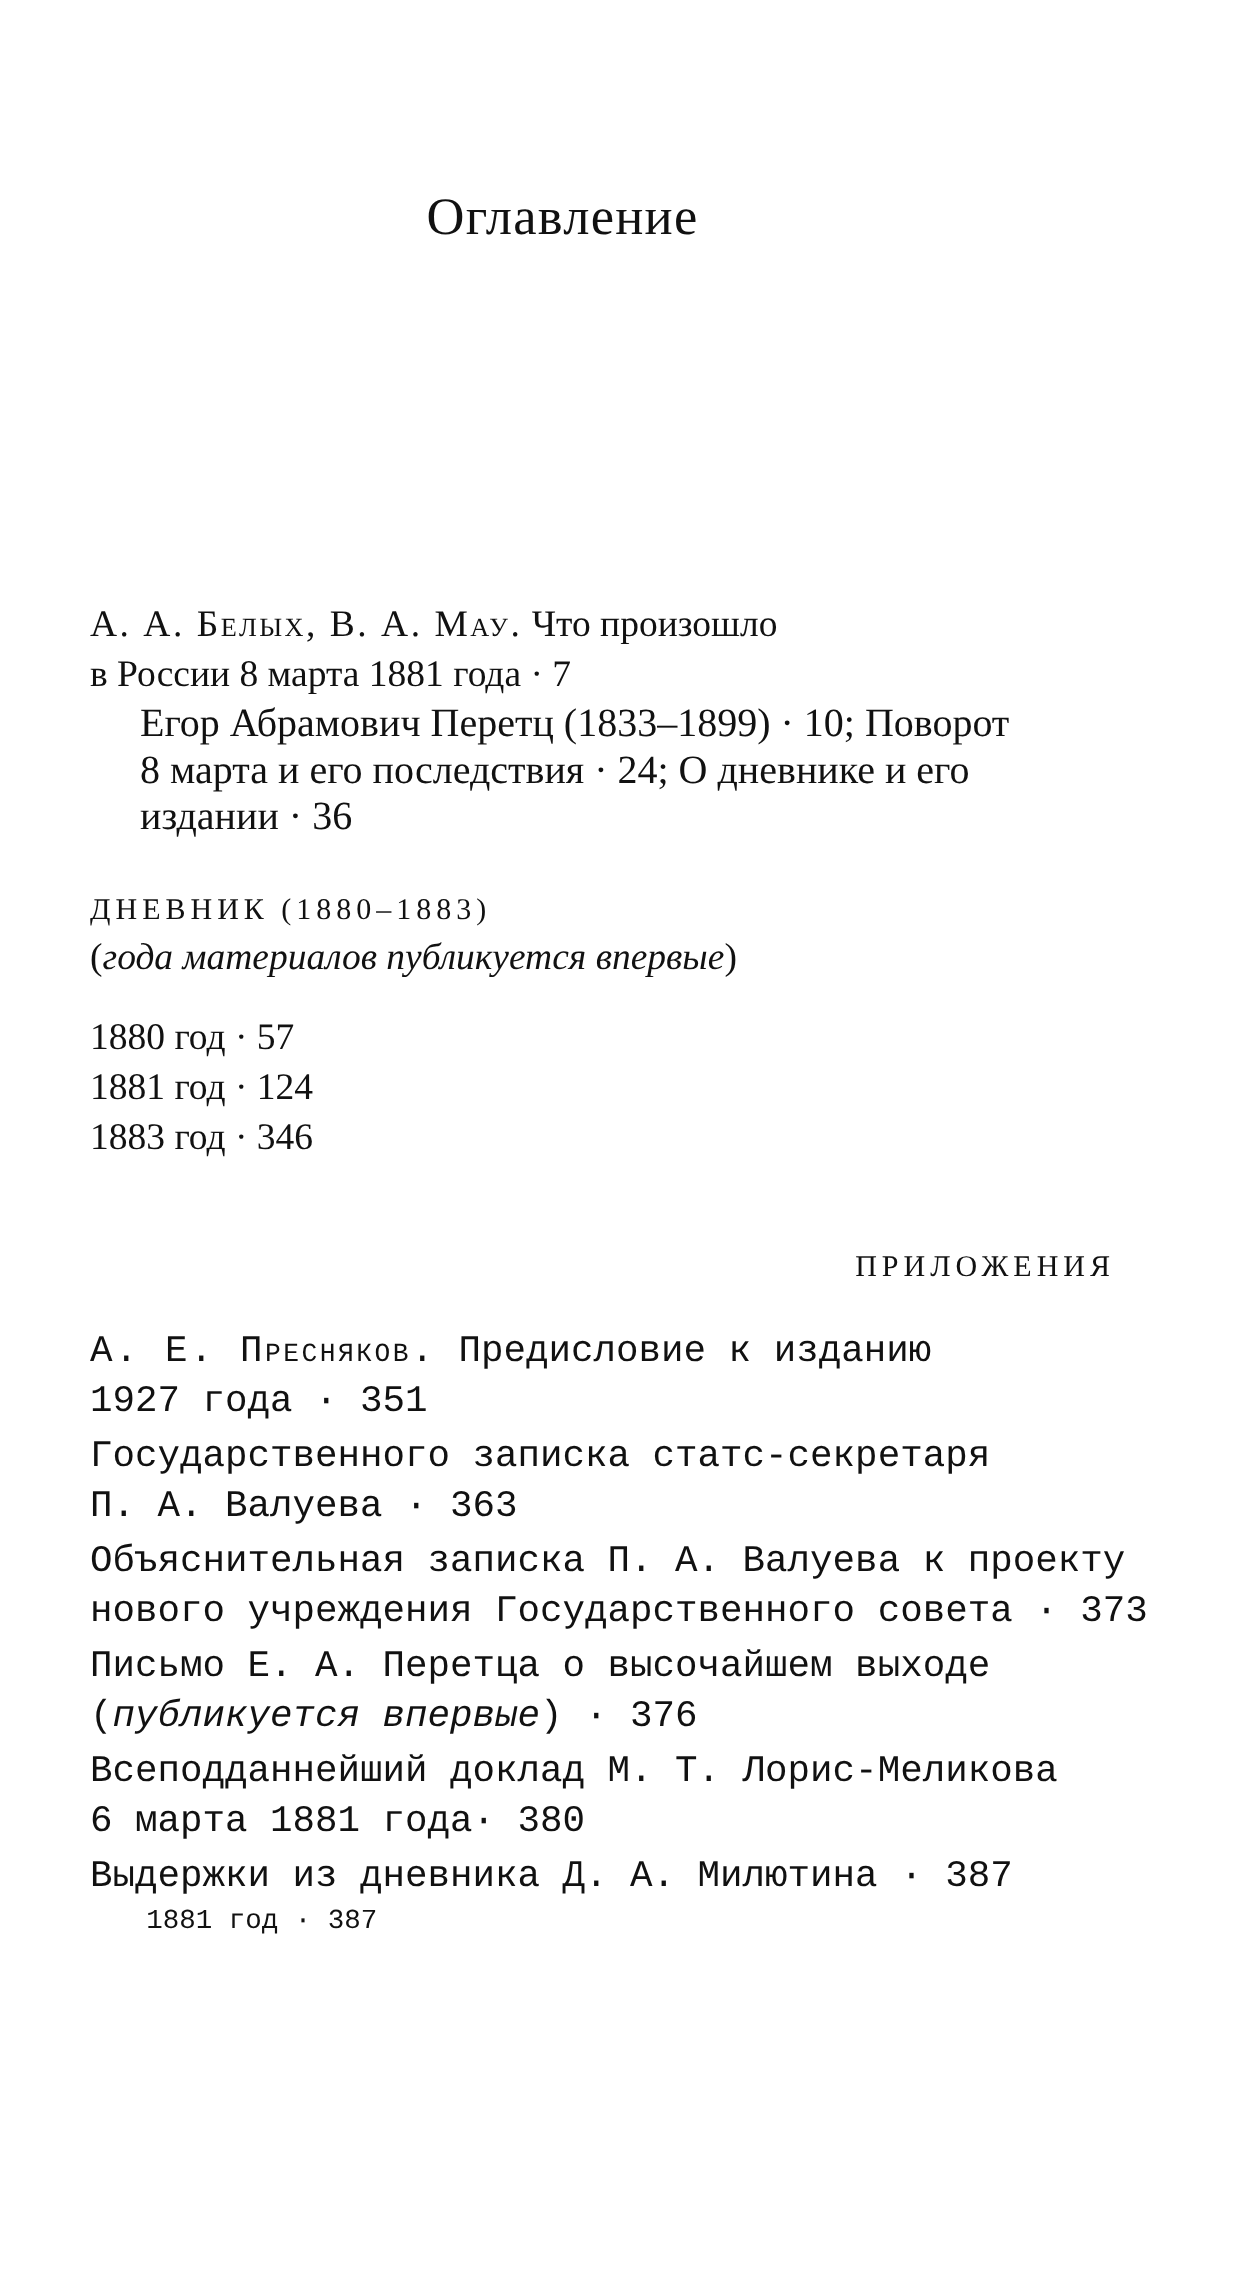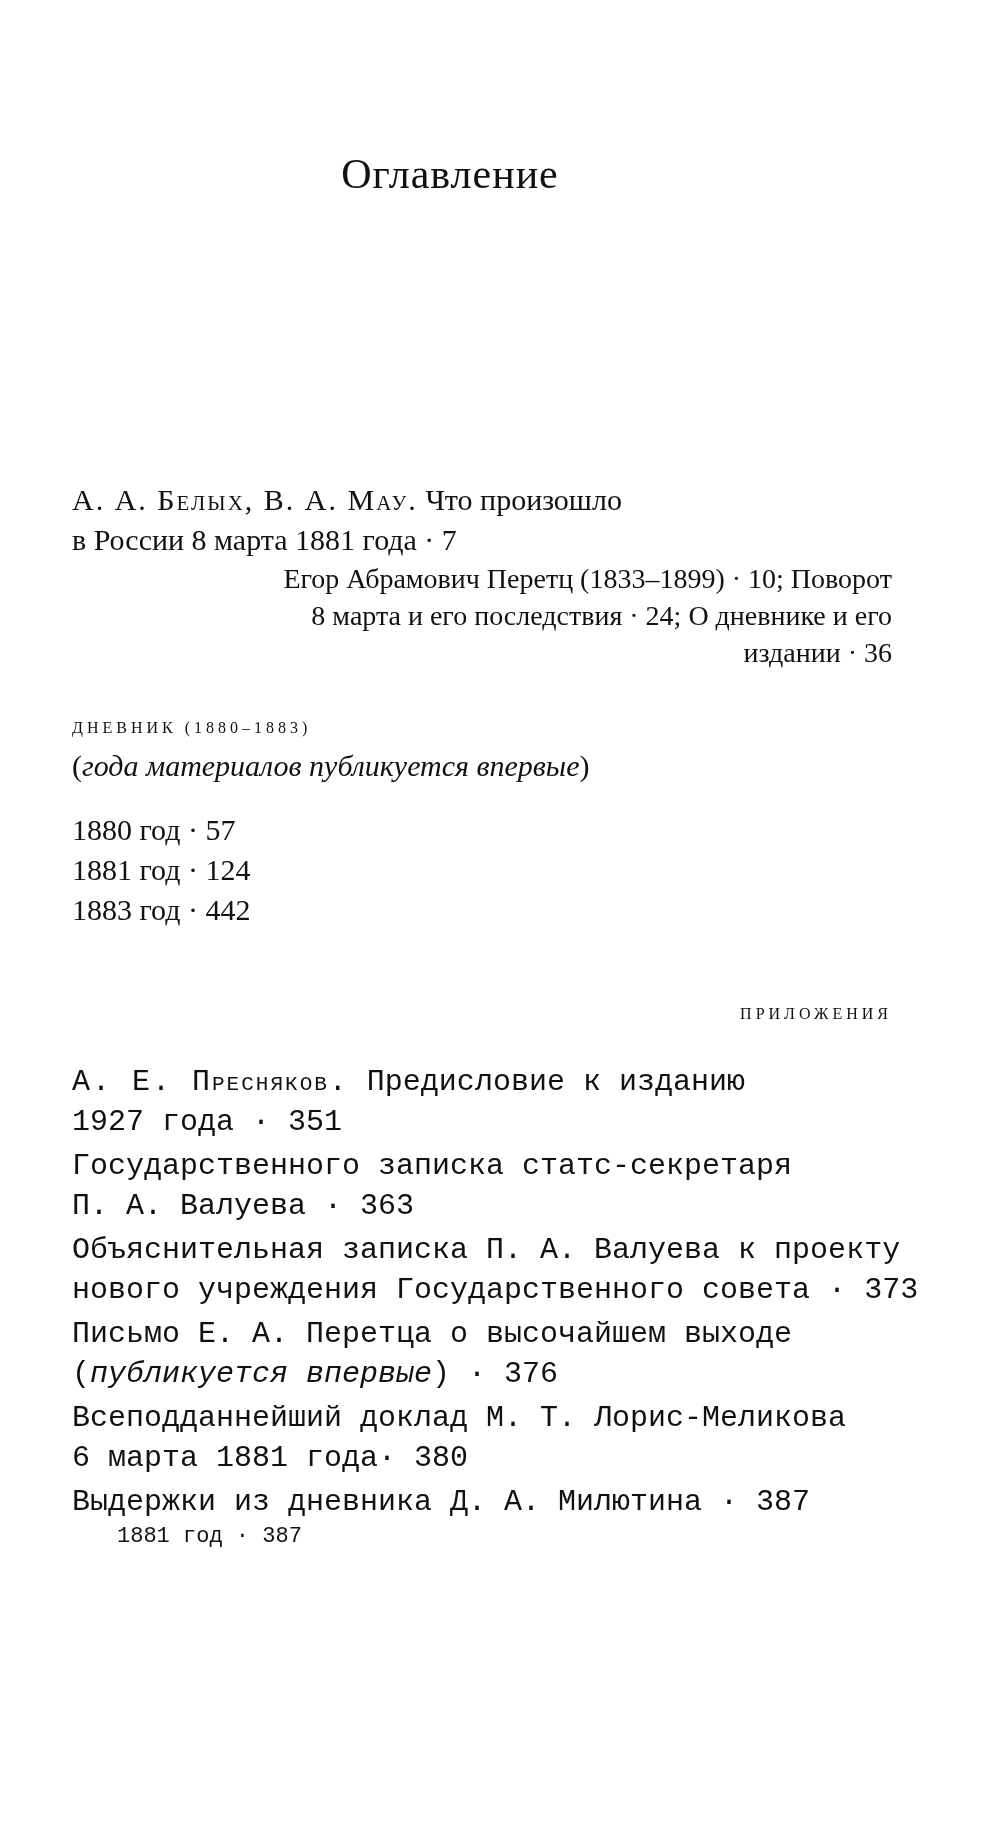--- a/index.html
+++ b/index.html
@@ -6,24 +6,24 @@
   body {
     width: 1000px; height: 1837px; position: relative; overflow: hidden;
     font-family: "Liberation Serif", "DejaVu Serif", serif; color: #111;
   }
   .title {
     position: absolute; top: 150px; left: 0; width: 900px; text-align: center;
     font-size: 42px; letter-spacing: 1px;
   }
   .block { position: absolute; left: 72px; width: 820px; }
   .line { font-size: 30px; line-height: 40px; white-space: nowrap; }
-  .sub { font-size: 28px; line-height: 37px; padding-left: 40px; white-space: nowrap; text-align: right; }
+  .sub { font-size: 32px; line-height: 37px; padding-left: 40px; white-space: nowrap; }
   .subsmall { font-size: 22px; line-height: 30px; padding-left: 45px; white-space: nowrap; }
   .sc { font-variant: small-caps; letter-spacing: 2px; }
-  .caps { font-size: 16px; letter-spacing: 4px; line-height: 36px; }
+  .caps { font-size: 24px; letter-spacing: 4px; line-height: 36px; }
   .ital { font-style: italic; }
   .entry { margin-bottom: 4px; font-family: Liberation Mono, monospace; }
 </style>
 </head>
 <body>
 
 <div class="title">Оглавление</div>
 
 <div class="block" style="top:480px;">
   <div class="line">
@@ -39,21 +39,21 @@
 <div class="block" style="top:710px;">
   <div class="caps">ДНЕВНИК (1880–1883)</div>
   <div class="line">
     <span>(</span><span class="ital">года материалов публикуется впервые</span><span>)</span>
   </div>
 </div>
 
 <div class="block" style="top:810px;">
   <div class="line">1880 год · 57</div>
   <div class="line">1881 год · 124</div>
-  <div class="line">1883 год · 442</div>
+  <div class="line">1883 год · 346</div>
 </div>
 
 <div class="block" style="top:996px;text-align:right;">
   <div class="caps">ПРИЛОЖЕНИЯ</div>
 </div>
 
 <div class="block" style="top:1062px;">
   <div class="entry">
     <div class="line"><span class="sc">А. Е. Пресняков.</span> <span>Предисловие к изданию</span></div>
     <div class="line">1927 года · 351</div>

